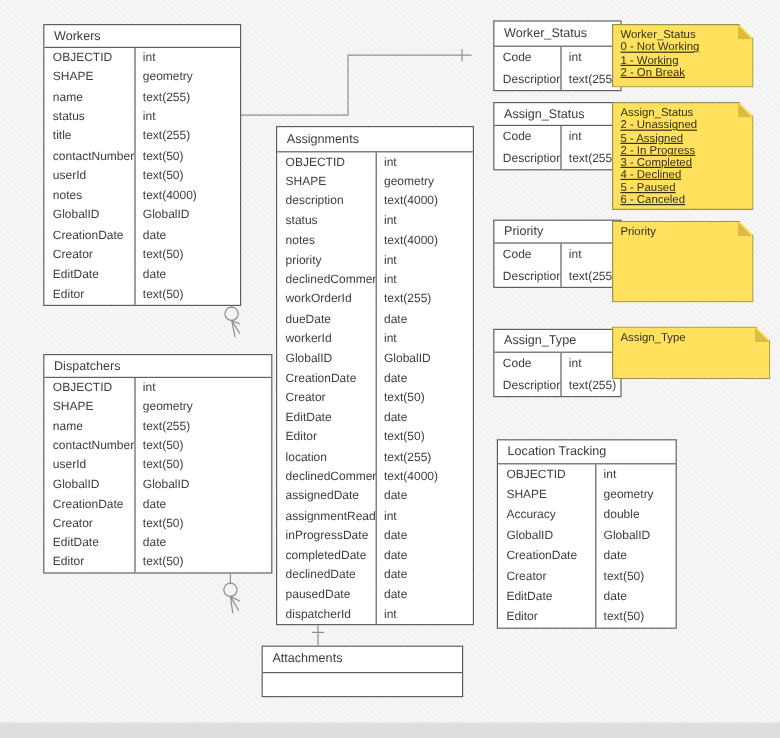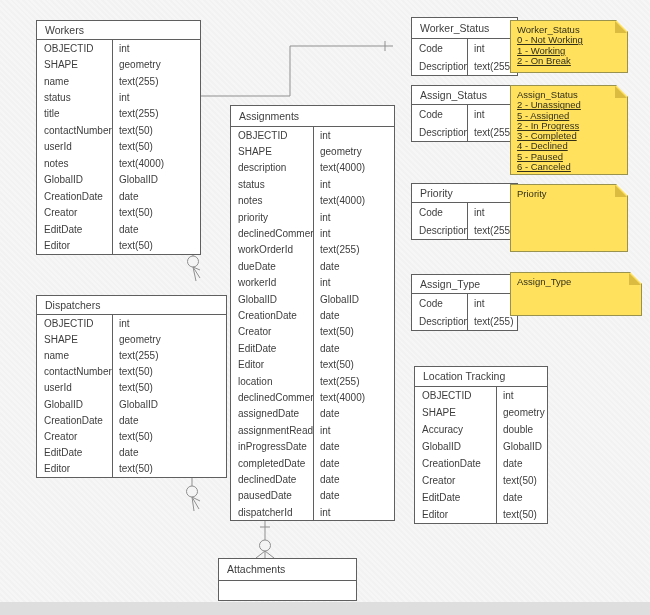--- a/index.html
+++ b/index.html
@@ -330,21 +330,21 @@
           <span class="fname">Code</span>
           <span class="ftype">int</span>
         </div>
         <div class="row">
           <span class="fname">Description</span>
           <span class="ftype">text(255)</span>
         </div>
       </div>
   </div>
 
-  <div class="tbl" style="left:396px;top:366px;width:134px;--hh:19px;--rh:17px;--col:82px">
+  <div class="tbl" style="left:396px;top:366px;width:150px;--hh:19px;--rh:17px;--col:82px">
     <div class="ttl">Location Tracking</div>
     <div class="rows">
         <div class="row">
           <span class="fname">OBJECTID</span>
           <span class="ftype">int</span>
         </div>
         <div class="row">
           <span class="fname">SHAPE</span>
           <span class="ftype">geometry</span>
         </div>
@@ -368,21 +368,21 @@
           <span class="fname">EditDate</span>
           <span class="ftype">date</span>
         </div>
         <div class="row">
           <span class="fname">Editor</span>
           <span class="ftype">text(50)</span>
         </div>
       </div>
   </div>
 
-  <div class="tbl plain" style="left:200px;top:558px;width:139px;--hh:21px;--rh:19px;--col:83px">
+  <div class="tbl plain" style="left:200px;top:538px;width:168px;--hh:21px;--rh:19px;--col:83px">
     <div class="ttl">Attachments</div>
     <div class="rows">
         <div class="row">
           <span class="fname"></span>
           <span class="ftype"></span>
         </div>
       </div>
   </div>
 
   <div class="note" style="left:510px;top:20px;width:118px;height:53px">

